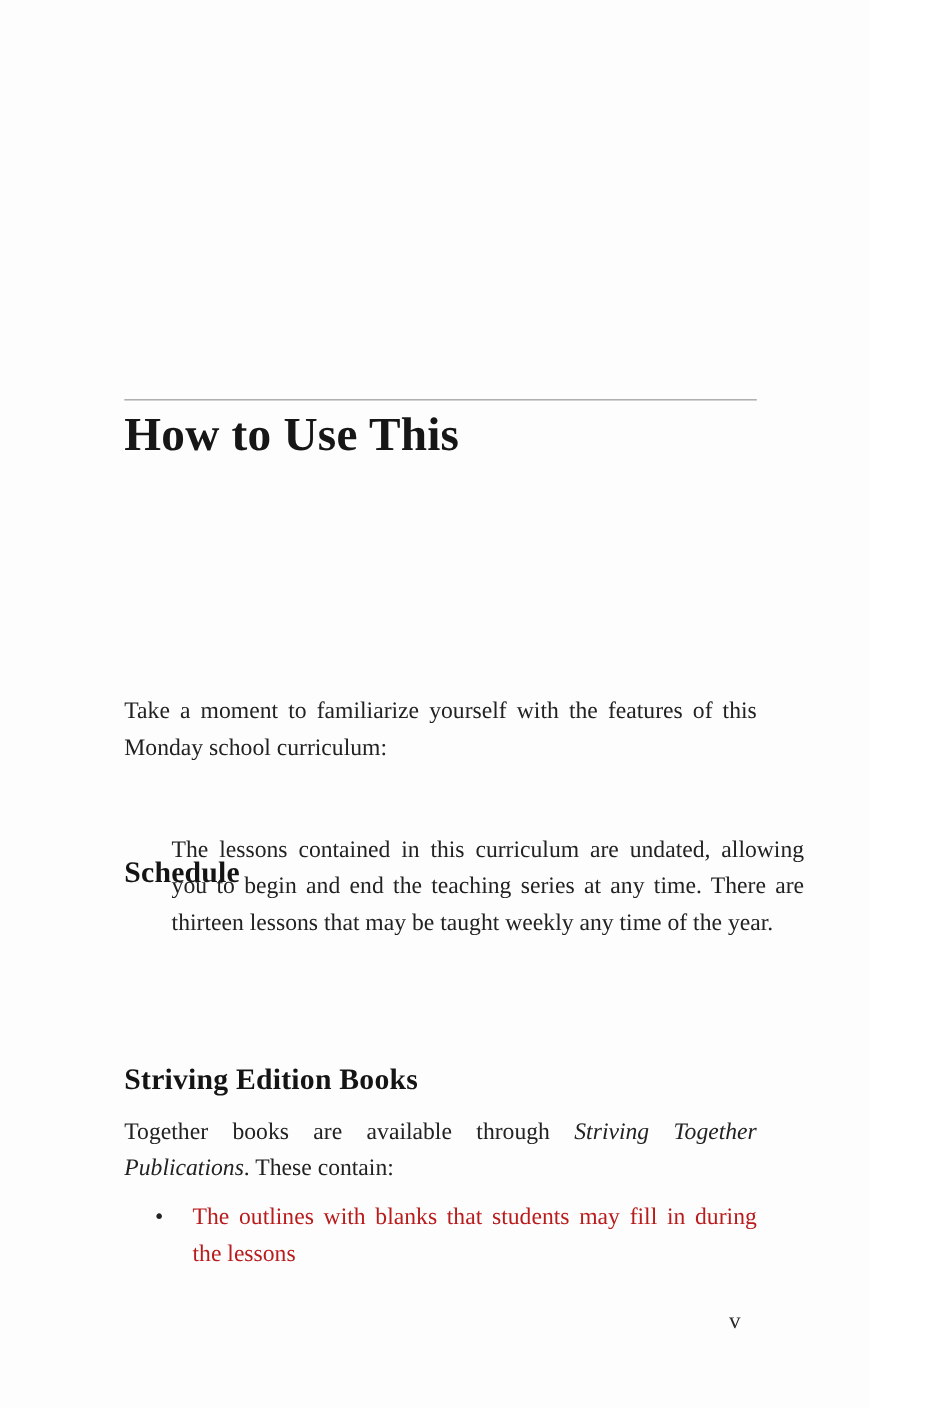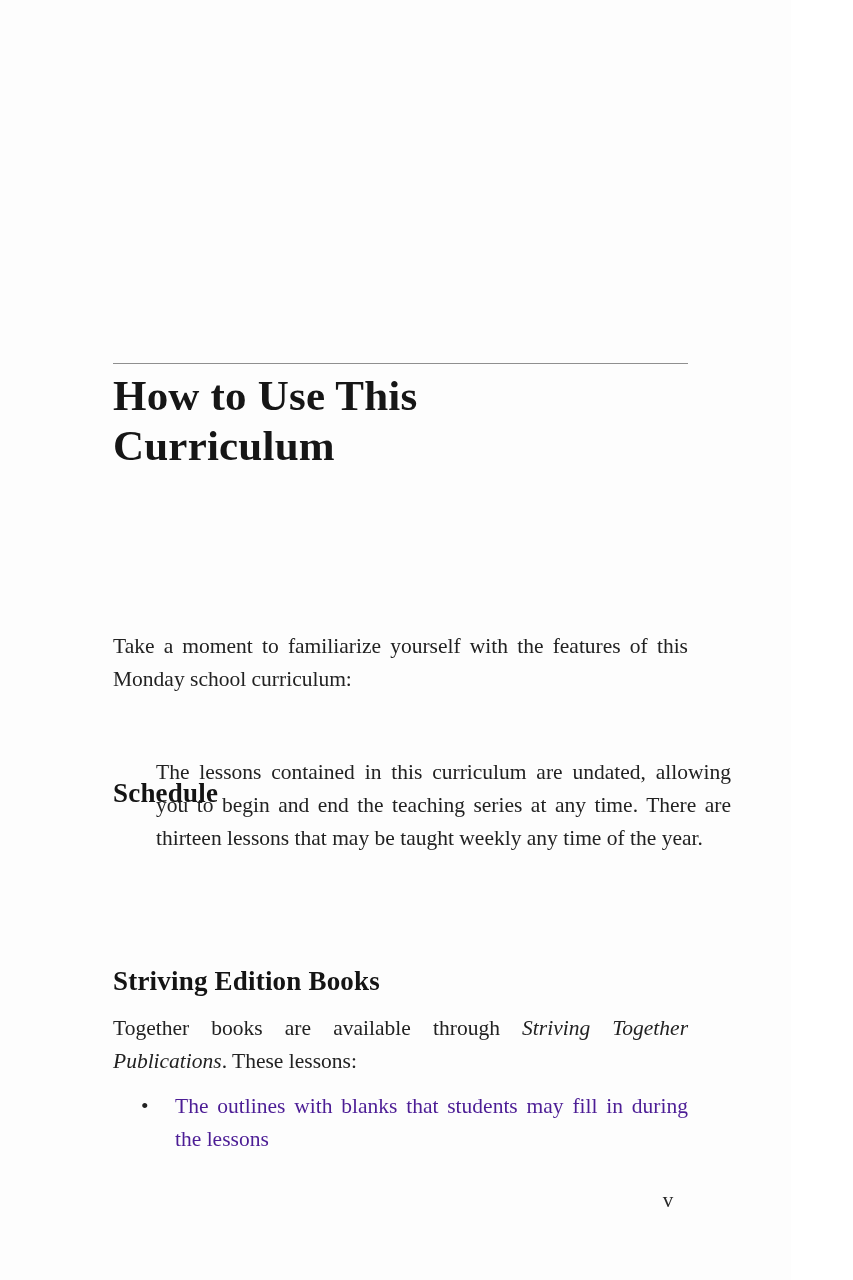--- a/index.html
+++ b/index.html
@@ -70,51 +70,51 @@
     font-size: 21.5px;
     line-height: 33px;
     text-align: left;
     color: #222222;
   }
   .bullet-text {
     flex: 1 1 auto;
     font-size: 21.5px;
     line-height: 33px;
     text-align: justify;
-    color: #4c1d95;
+    color: #b91c1c;
   }
   .page-number {
     position: absolute;
     left: 656px;
     top: 1187px;
     width: 24px;
     text-align: center;
     font-size: 21px;
     line-height: 26px;
     color: #2a2a2a;
   }
 </style>
 </head>
 <body>
 
 <div class="page">
 
   <hr class="content-col title-rule">
 
-  <h1 class="content-col page-title"><span>How to Use This</span><br><span>Curriculum</span></h1>
+  <h1 class="content-col page-title"><span>How to Use This</span><br></h1>
 
   <p class="content-col body-text intro-para">Take a moment to familiarize yourself with the features of this Monday school curriculum:</p>
 
   <h2 class="content-col section-heading schedule-heading">Schedule</h2>
 
   <p class="content-col body-text schedule-para">The lessons contained in this curriculum are undated, allowing you to begin and end the teaching series at any time. There are thirteen lessons that may be taught weekly any time of the year.</p>
 
   <h2 class="content-col section-heading books-heading">Striving Edition Books</h2>
 
-  <p class="content-col body-text books-para"><span>Together books are available through </span><span class="italic">Striving Together Publications</span><span>. These lessons:</span></p>
+  <p class="content-col body-text books-para"><span>Together books are available through </span><span class="italic">Striving Together Publications</span><span>. These contain:</span></p>
 
   <div class="content-col bullet-row">
     <span class="bullet-glyph">•</span>
     <span class="bullet-text">The outlines with blanks that students may fill in during the lessons</span>
   </div>
 
   <div class="page-number">v</div>
 
 </div>
 

